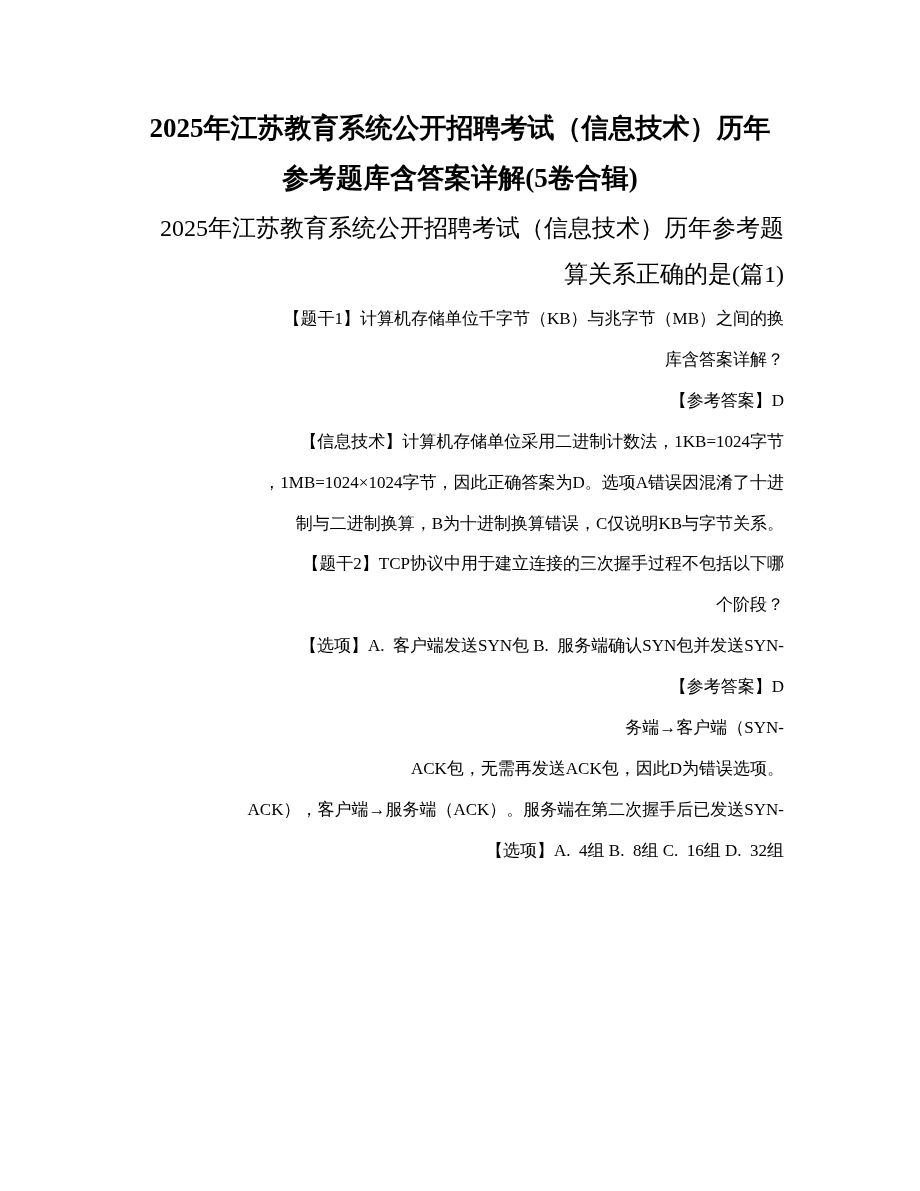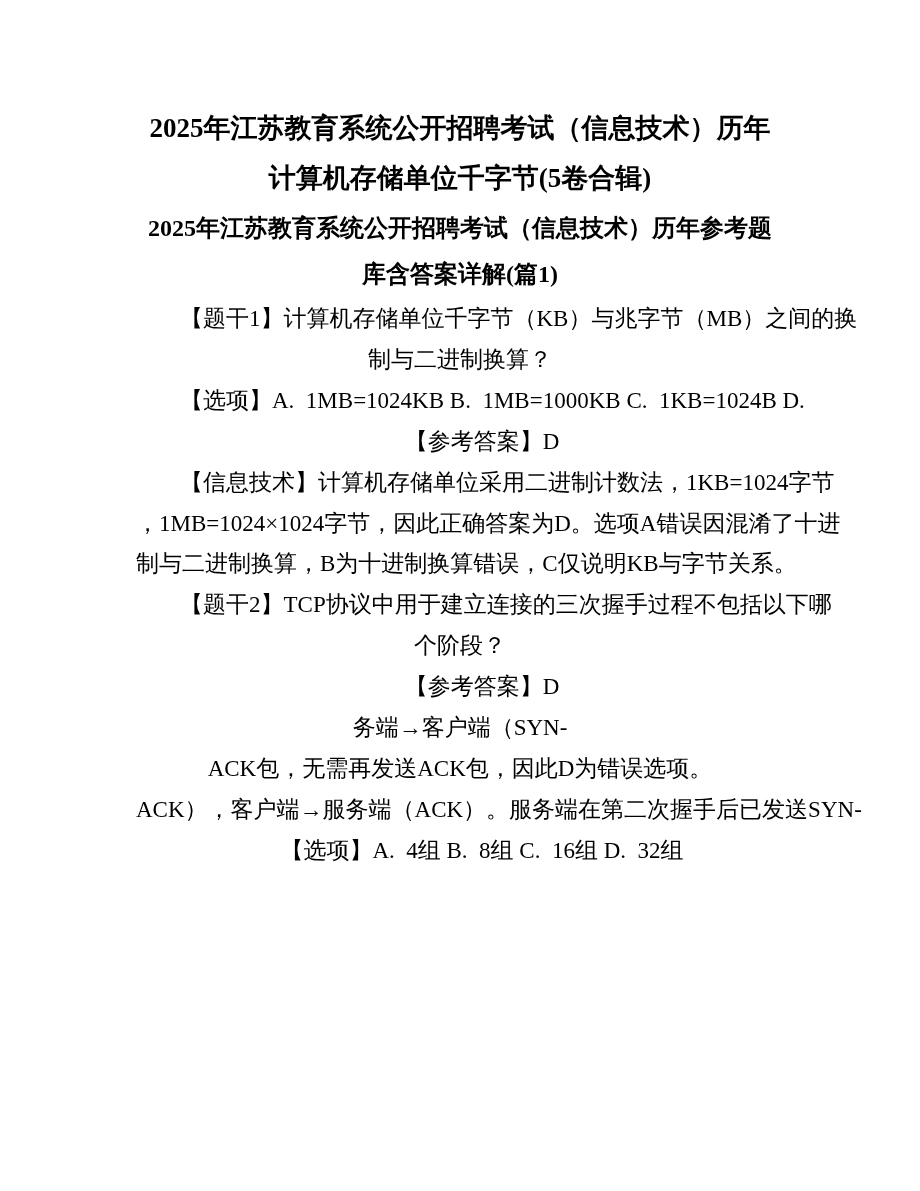--- a/index.html
+++ b/index.html
@@ -28,60 +28,61 @@
     font-weight: bold;
     text-align: center;
     white-space: pre;
   }
   .subtitle-block {
     margin-top: 2px;
   }
   .subtitle-block .line {
     font-size: 24px;
     line-height: 46px;
-    font-weight: bold;
-    text-align: center;
+    font-weight: normal;
+    text-align: right;
     white-space: pre;
   }
   .body-block {
     margin-top: 2px;
   }
   .body-block .line {
-    font-size: 23px;
+    font-size: 17px;
     line-height: 40.9px;
-    text-align: center;
+    text-align: right;
     white-space: pre;
+    margin-left: 25px;
   }
   .body-block .line.indent {
     padding-left: 44px;
   }
 </style>
 </head>
 <body>
 
 <div class="page" style="background: rgb(255, 255, 255); color: rgb(0, 0, 0);">
   <div class="content">
     <div class="title-block">
         <div class="line">2025年江苏教育系统公开招聘考试（信息技术）历年</div>
-        <div class="line">计算机存储单位千字节(5卷合辑)</div>
+        <div class="line">参考题库含答案详解(5卷合辑)</div>
       </div>
     <div class="subtitle-block">
         <div class="line">2025年江苏教育系统公开招聘考试（信息技术）历年参考题</div>
-        <div class="line">库含答案详解(篇1)</div>
+        <div class="line">算关系正确的是(篇1)</div>
       </div>
     <div class="body-block">
         <div class="line indent">【题干1】计算机存储单位千字节（KB）与兆字节（MB）之间的换</div>
-        <div class="line">制与二进制换算？</div>
-        <div class="line indent">【选项】A.  1MB=1024KB B.  1MB=1000KB C.  1KB=1024B D.</div>
+        <div class="line">库含答案详解？</div>
         <div class="line indent">【参考答案】D</div>
         <div class="line indent">【信息技术】计算机存储单位采用二进制计数法，1KB=1024字节</div>
         <div class="line">，1MB=1024×1024字节，因此正确答案为D。选项A错误因混淆了十进</div>
         <div class="line">制与二进制换算，B为十进制换算错误，C仅说明KB与字节关系。</div>
         <div class="line indent">【题干2】TCP协议中用于建立连接的三次握手过程不包括以下哪</div>
         <div class="line">个阶段？</div>
+        <div class="line indent">【选项】A.  客户端发送SYN包 B.  服务端确认SYN包并发送SYN-</div>
         <div class="line indent">【参考答案】D</div>
         <div class="line">务端→客户端（SYN-</div>
         <div class="line">ACK包，无需再发送ACK包，因此D为错误选项。</div>
         <div class="line">ACK），客户端→服务端（ACK）。服务端在第二次握手后已发送SYN-</div>
         <div class="line indent">【选项】A.  4组 B.  8组 C.  16组 D.  32组</div>
       </div>
   </div>
 </div>
 
 </body></html>

